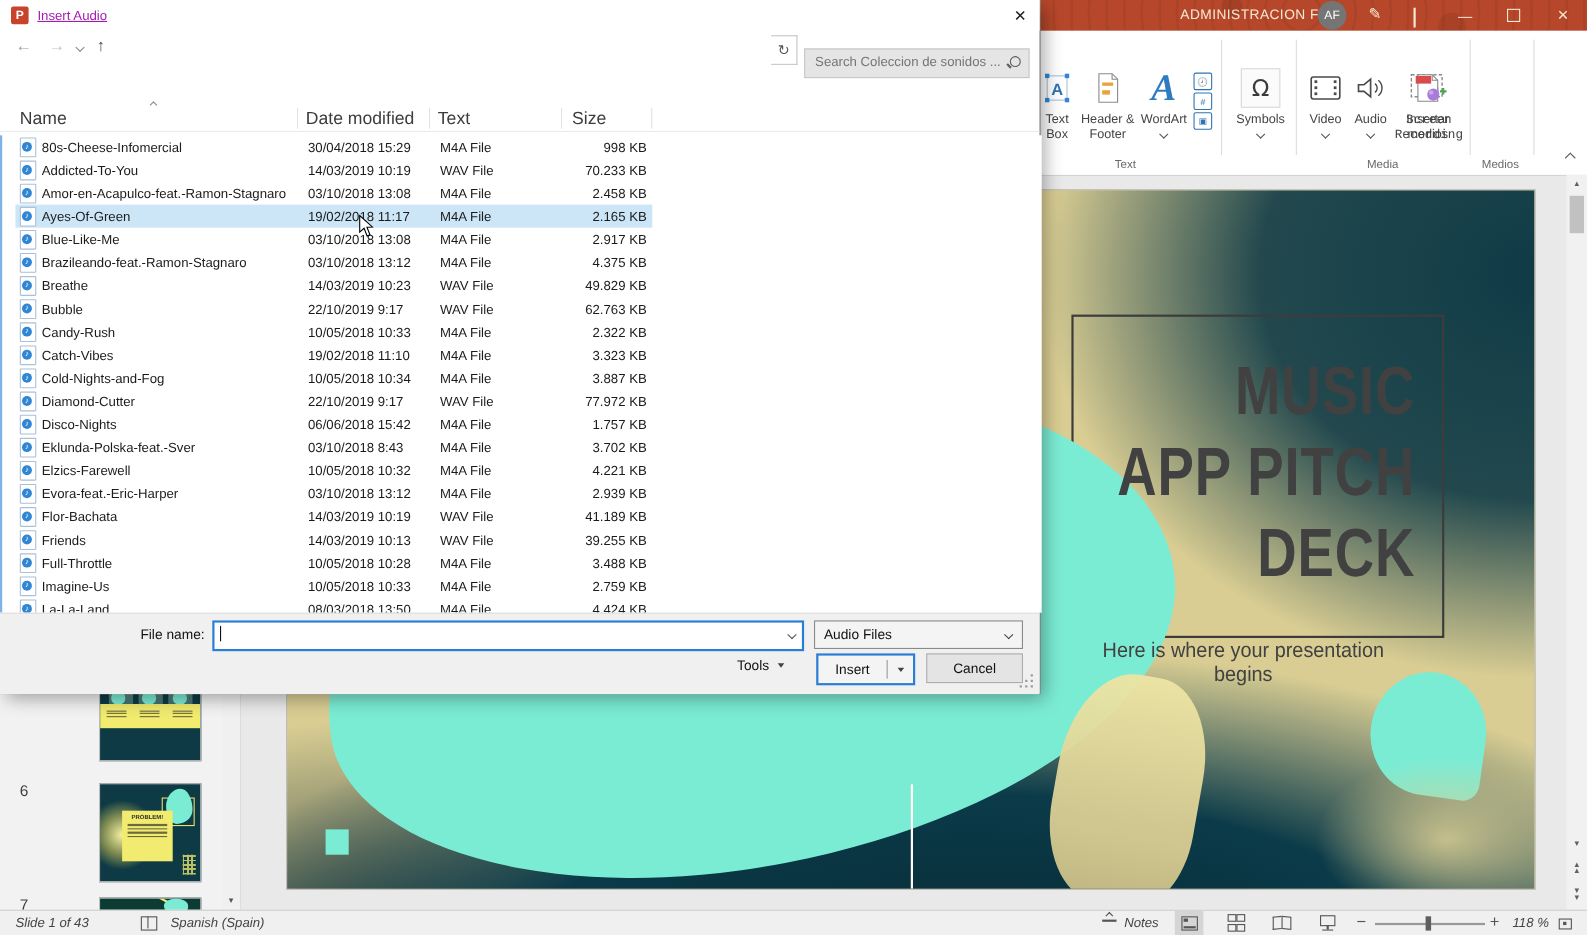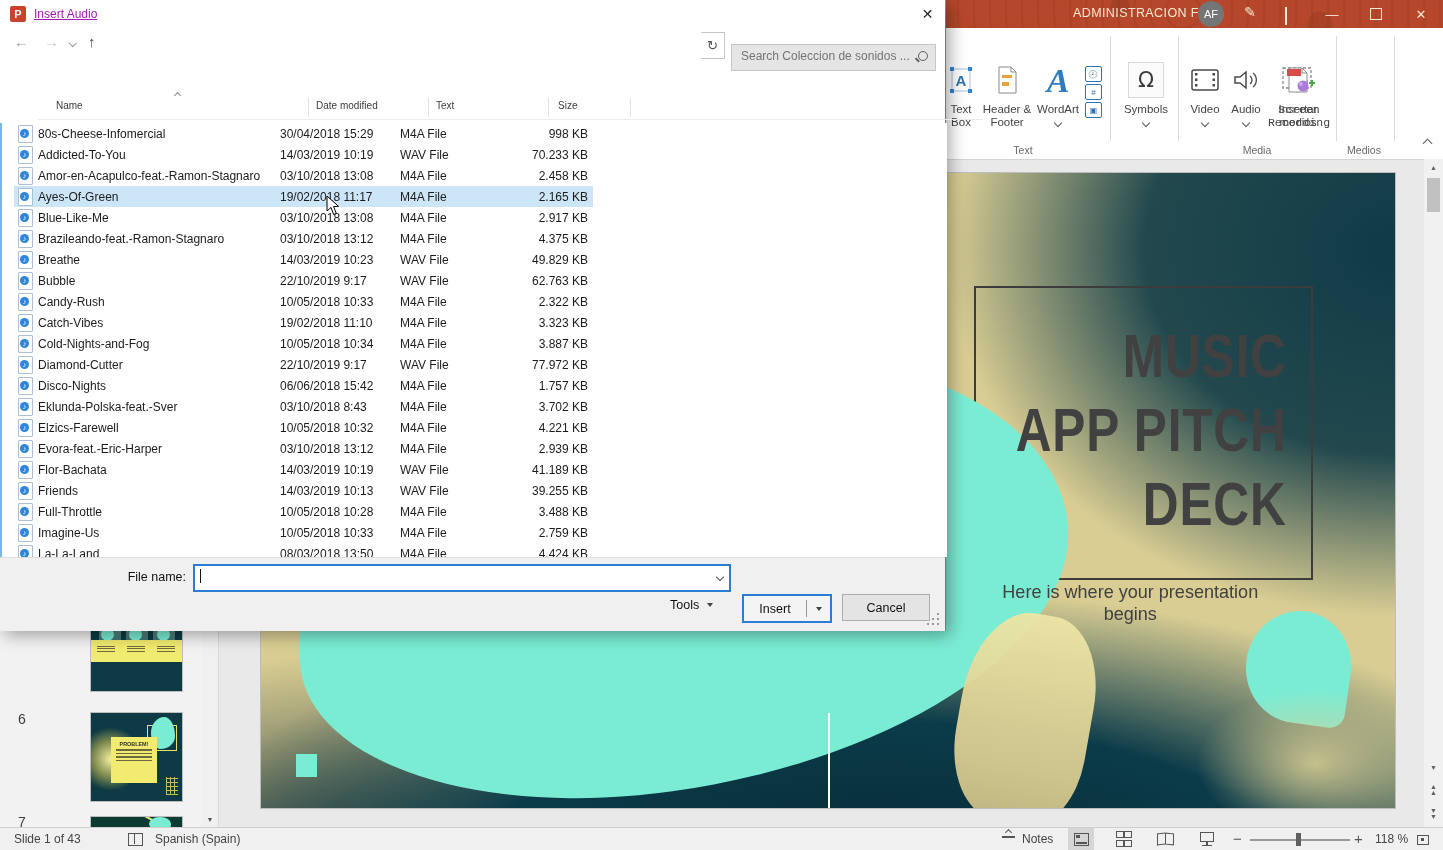--- a/index.html
+++ b/index.html
@@ -64,21 +64,21 @@
     background:linear-gradient(180deg,#EDE5A4,#D9CD93 70%,#C9BD85);transform:rotate(10deg);opacity:0.95;}
   .hand-br{position:absolute;right:-40px;bottom:-30px;width:240px;height:150px;border-radius:50%;
     background:radial-gradient(ellipse at center, rgba(217,205,147,0.85), rgba(217,205,147,0) 70%);}
   .white-line{position:absolute;left:567px;top:540px;width:2px;height:95px;background:#fff;}
   .mint-sq{position:absolute;left:35px;top:581px;width:21px;height:23px;background:#7BECD4;}
   .edit-rail{left:1424px;top:159px;width:19px;height:668px;background:#F1F1F1;}
   .rail-btn{position:absolute;left:0;width:19px;height:17px;display:flex;align-items:center;justify-content:center;color:#606060;font-size:7px;}
   .rail-thumb{position:absolute;left:3px;top:19px;width:13px;height:34px;background:#C1C1C1;}
   
   .statusbar{left:0;top:827px;width:1443px;height:23px;background:#F0F0F0;border-top:1px solid #CFCFCF;color:#444;font-size:12px;}
-  .sb{position:absolute;top:4px;}
+  .sb{position:absolute;top:4px;font-style:italic;}
   .view-btn{position:absolute;top:0px;width:26px;height:22px;display:flex;align-items:center;justify-content:center;}
   .slider-track{position:absolute;left:1250px;top:11px;width:100px;height:1.5px;background:#999;}
   .slider-thumb{position:absolute;left:1296px;top:5px;width:5px;height:13px;background:#5f5f5f;}
   
   .dialog{left:0;top:0;width:945px;height:630px;background:#fff;z-index:20;
     box-shadow:5px 5px 16px rgba(0,0,0,0.35),0 0 0 1px #9B9B9B;}
   .dlg-title{position:absolute;left:0;top:0;right:0;height:28px;background:#fff;}
   .ppt-ico{position:absolute;left:10px;top:6px;width:16px;height:16px;background:#C8432C;border-radius:2px;color:#fff;
     font-size:11px;font-weight:bold;display:flex;align-items:center;justify-content:center;}
   .dlg-title-text{position:absolute;left:34px;top:7px;font-size:12px;color:#a21caf;text-decoration:underline;}
@@ -94,21 +94,21 @@
   .searchbox{position:absolute;left:731px;top:2px;width:203px;height:25px;border:1px solid #C6C6C6;background:#e5e5e5;margin-top:12px;}
   .searchbox input{position:absolute;left:7px;top:3px;width:170px;border:none;outline:none;font-size:12px;color:#444;font-family:inherit;background:transparent;}
   .mag{position:absolute;right:7px;top:6px;width:8px;height:8px;border:1.5px solid #5f5f5f;border-radius:50%;}
   .mag::after{content:"";position:absolute;left:-4px;top:7px;width:5px;height:1.5px;background:#5f5f5f;transform:rotate(45deg);}
   .toolbar{position:absolute;left:0;top:60px;right:0;height:34px;font-size:13px;color:#1f1f1f;}
   .tool-item{position:absolute;top:8px;display:flex;align-items:center;gap:6px;}
   .viewlist-ico{font-size:13px;color:#555;}
   .pane-ico{width:18px;height:15px;border:1px solid #7D9BBC;position:relative;background:#fff;}
   .pane-ico::before{content:"";position:absolute;left:0;top:0;bottom:0;width:8px;background:#9DC3E6;}
   .help-ico{width:17px;height:17px;border-radius:50%;background:#2878BE;color:#fff;font-size:11px;font-weight:bold;display:flex;align-items:center;justify-content:center;}
-  .colheaders{position:absolute;left:0;top:96px;width:945px;height:23px;border-bottom:1px solid #EBEBEB;font-size:10px;color:#3c3c3c;margin-left:38px;}
+  .colheaders{position:absolute;left:0;top:96px;width:945px;height:23px;border-bottom:1px solid #EBEBEB;font-size:16px;color:#3c3c3c;}
   .colsep{position:absolute;top:2px;bottom:2px;width:1px;background:#E2E2E2;}
   .file-list{position:absolute;left:0;top:123px;width:945px;height:434px;overflow:hidden;background:#fff;border-left:2px solid #7FB2E5;}
   .frow{position:relative;height:21px;font-size:12px;color:#1b1b1b;}
   .frow .rowbg{position:absolute;left:12px;top:0;width:579px;height:21px;}
   .frow.sel .rowbg{background:#CDE6F7;}
   .fc{position:absolute;top:4px;white-space:nowrap;}
   .ficon{position:absolute;left:16px;top:2px;width:13px;height:16px;background:#fff;border:1px solid #A9C0D8;border-radius:1px;}
   .fnote{position:absolute;left:1px;top:3px;width:9px;height:9px;border-radius:50%;background:#2E86D4;color:#fff;font-size:7px;line-height:9px;text-align:center;}
   .fname{left:36px;width:230px;overflow:hidden;}
   .fdate{left:278px;color:#1b1b1b;}
@@ -664,20 +664,24 @@
         <span class="fc fsize">4.424 KB</span>
       </div>
     </div>
 
   <div class="dlg-footer">
     <span class="fn-label">File name:</span>
     <div class="fn-input">
       <span class="fn-caret"></span>
       <span class="fn-chev chev down" style="width:5px;height:5px;"></span>
     </div>
+    <div class="ft-combo">
+      <span class="lbl">Audio Files</span>
+      <span class="chev down" style="width:5px;height:5px;"></span>
+    </div>
     <span class="tools-btn">
       <span>Tools</span>
       <span class="tri-down"></span>
     </span>
     <div class="insert-btn">
       <span class="lbl">Insert</span>
       <span class="split"></span>
       <span class="arr">
           <span class="tri-down"></span>
         </span>

